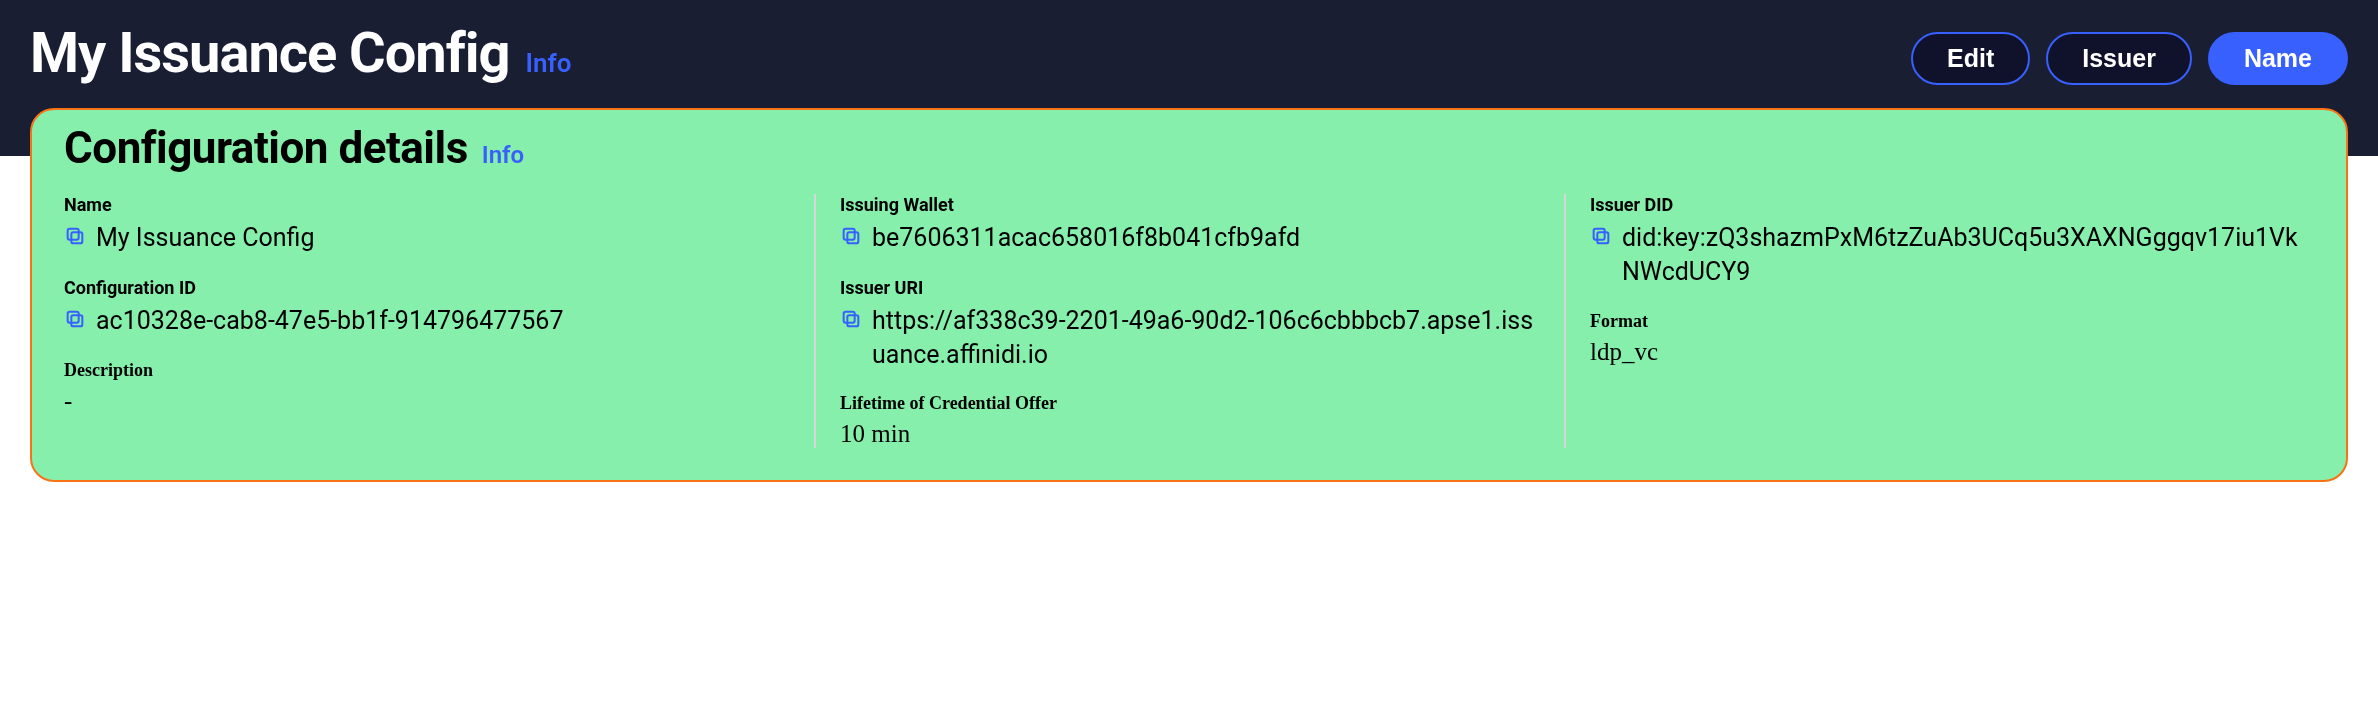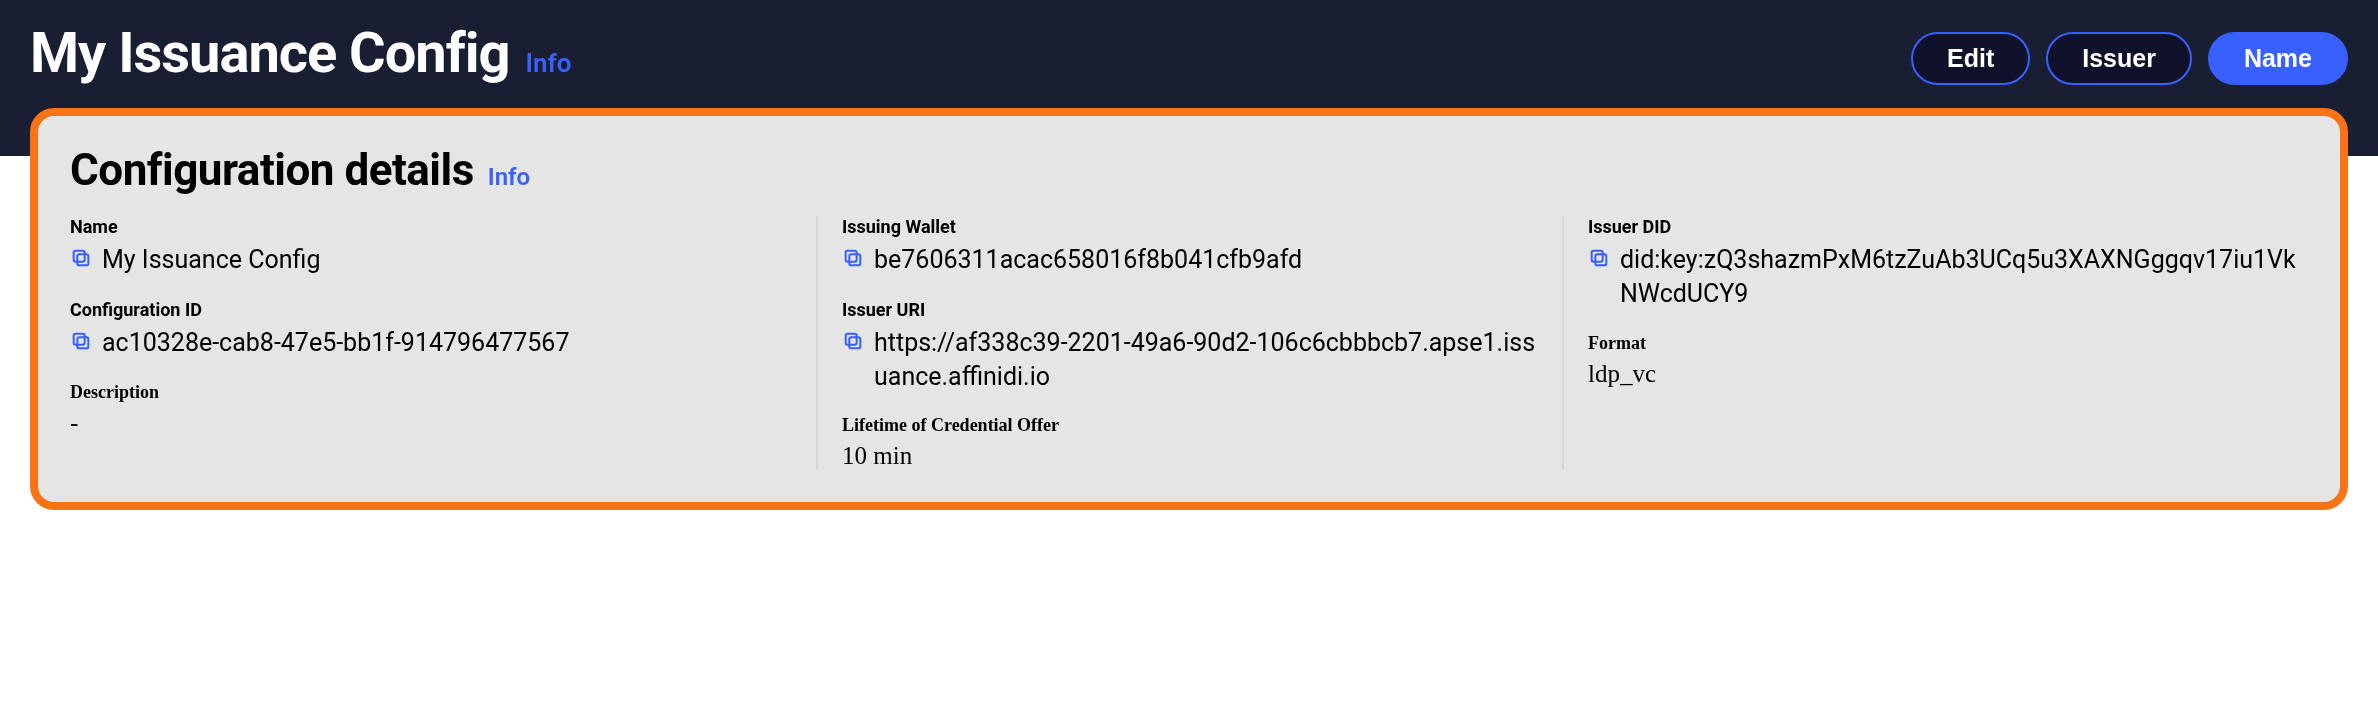--- a/index.html
+++ b/index.html
@@ -49,25 +49,25 @@
   .btn-outline {
     border-color: #3760ff;
     background: #10122b;
     color: #ffffff;
   }
   .btn-primary {
     background: #3760ff;
     color: #ffffff;
   }
   .card {
-    background: #e5e5e5;
-    border: 8px solid #f97316;
+    background: #86efac;
+    border: 2px solid #f97316;
     border-radius: 24px;
     margin: -48px 30px 30px 30px;
-    padding: 28px 32px 32px 32px;
+    padding: 12px 32px 32px 32px;
     position: relative;
   }
   .card-header {
     display: flex;
     align-items: baseline;
     gap: 14px;
     margin-bottom: 20px;
   }
   .card-title {
     font-size: 44px;

